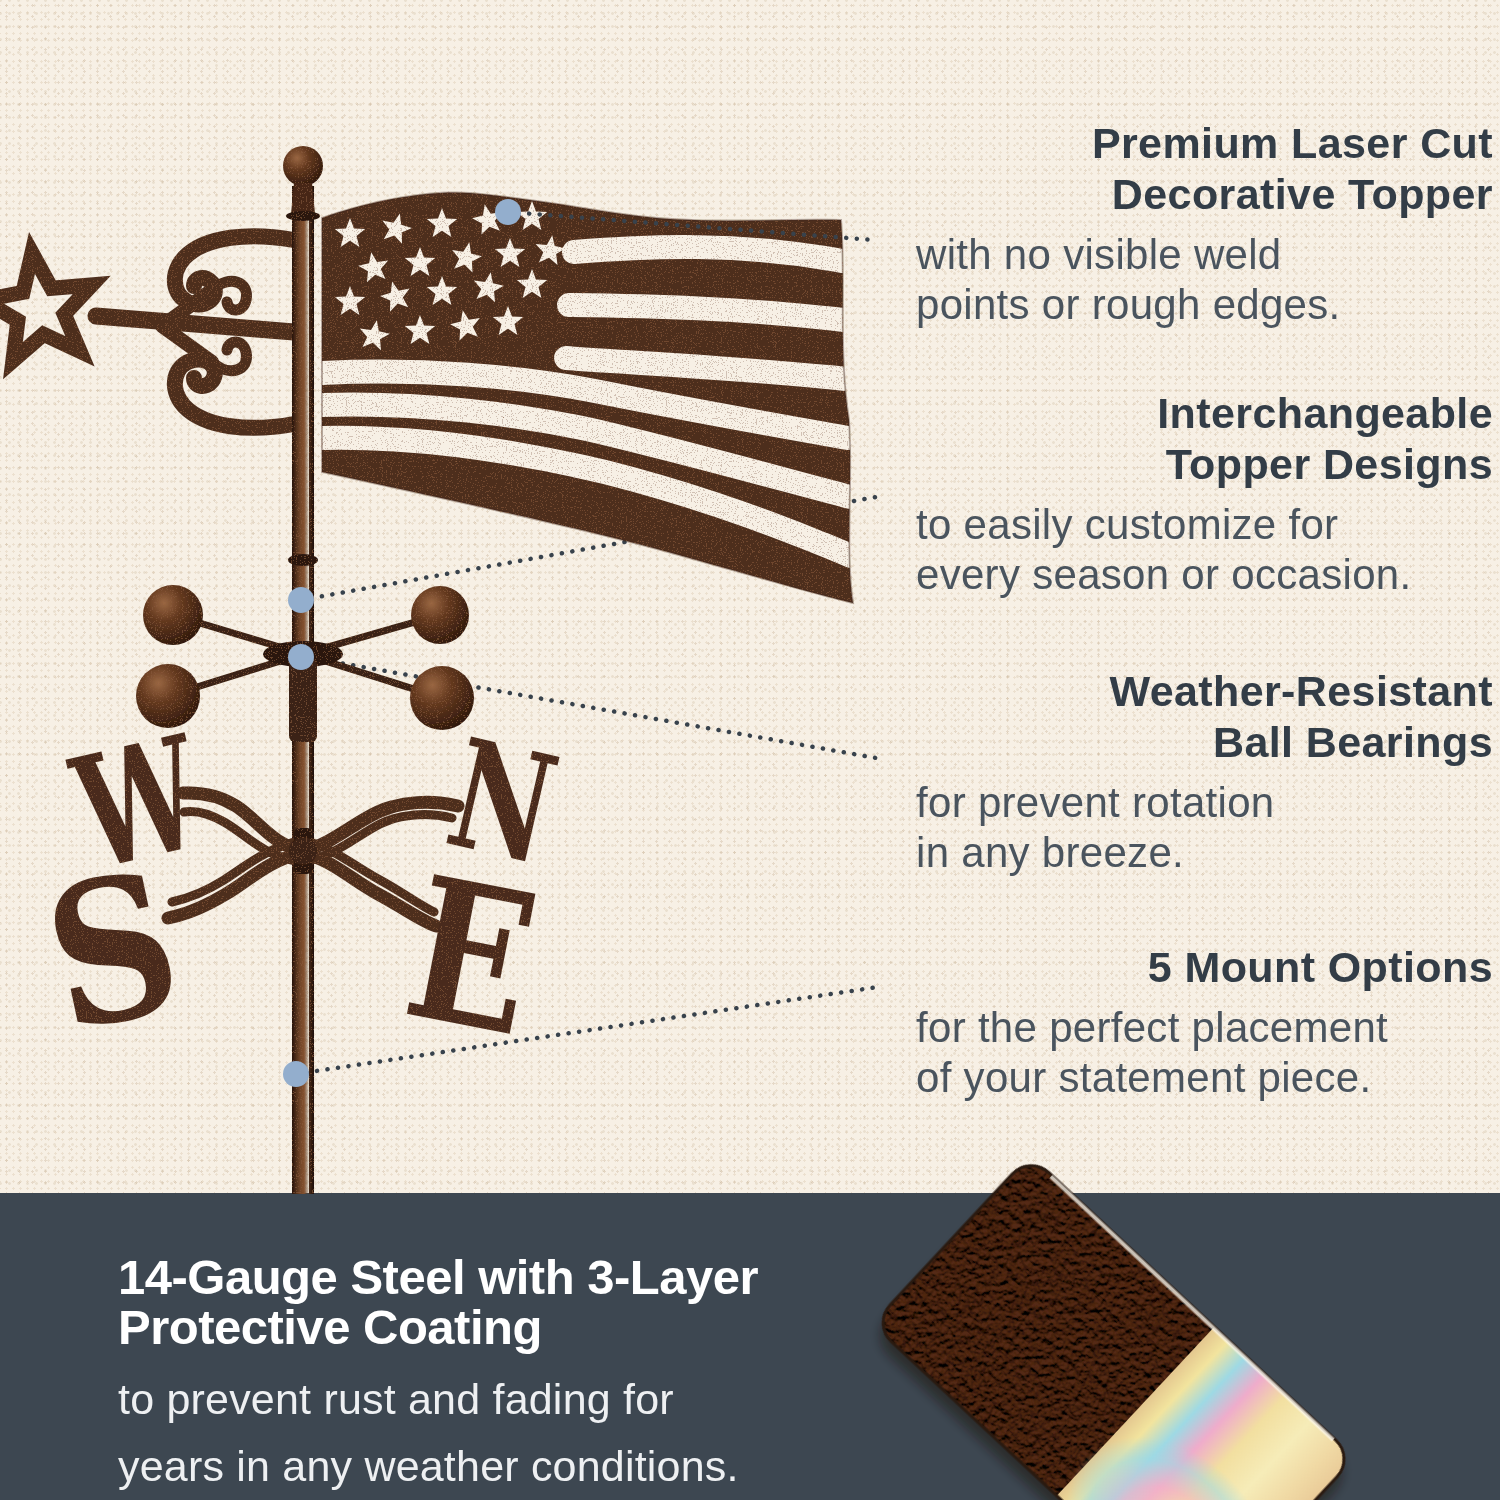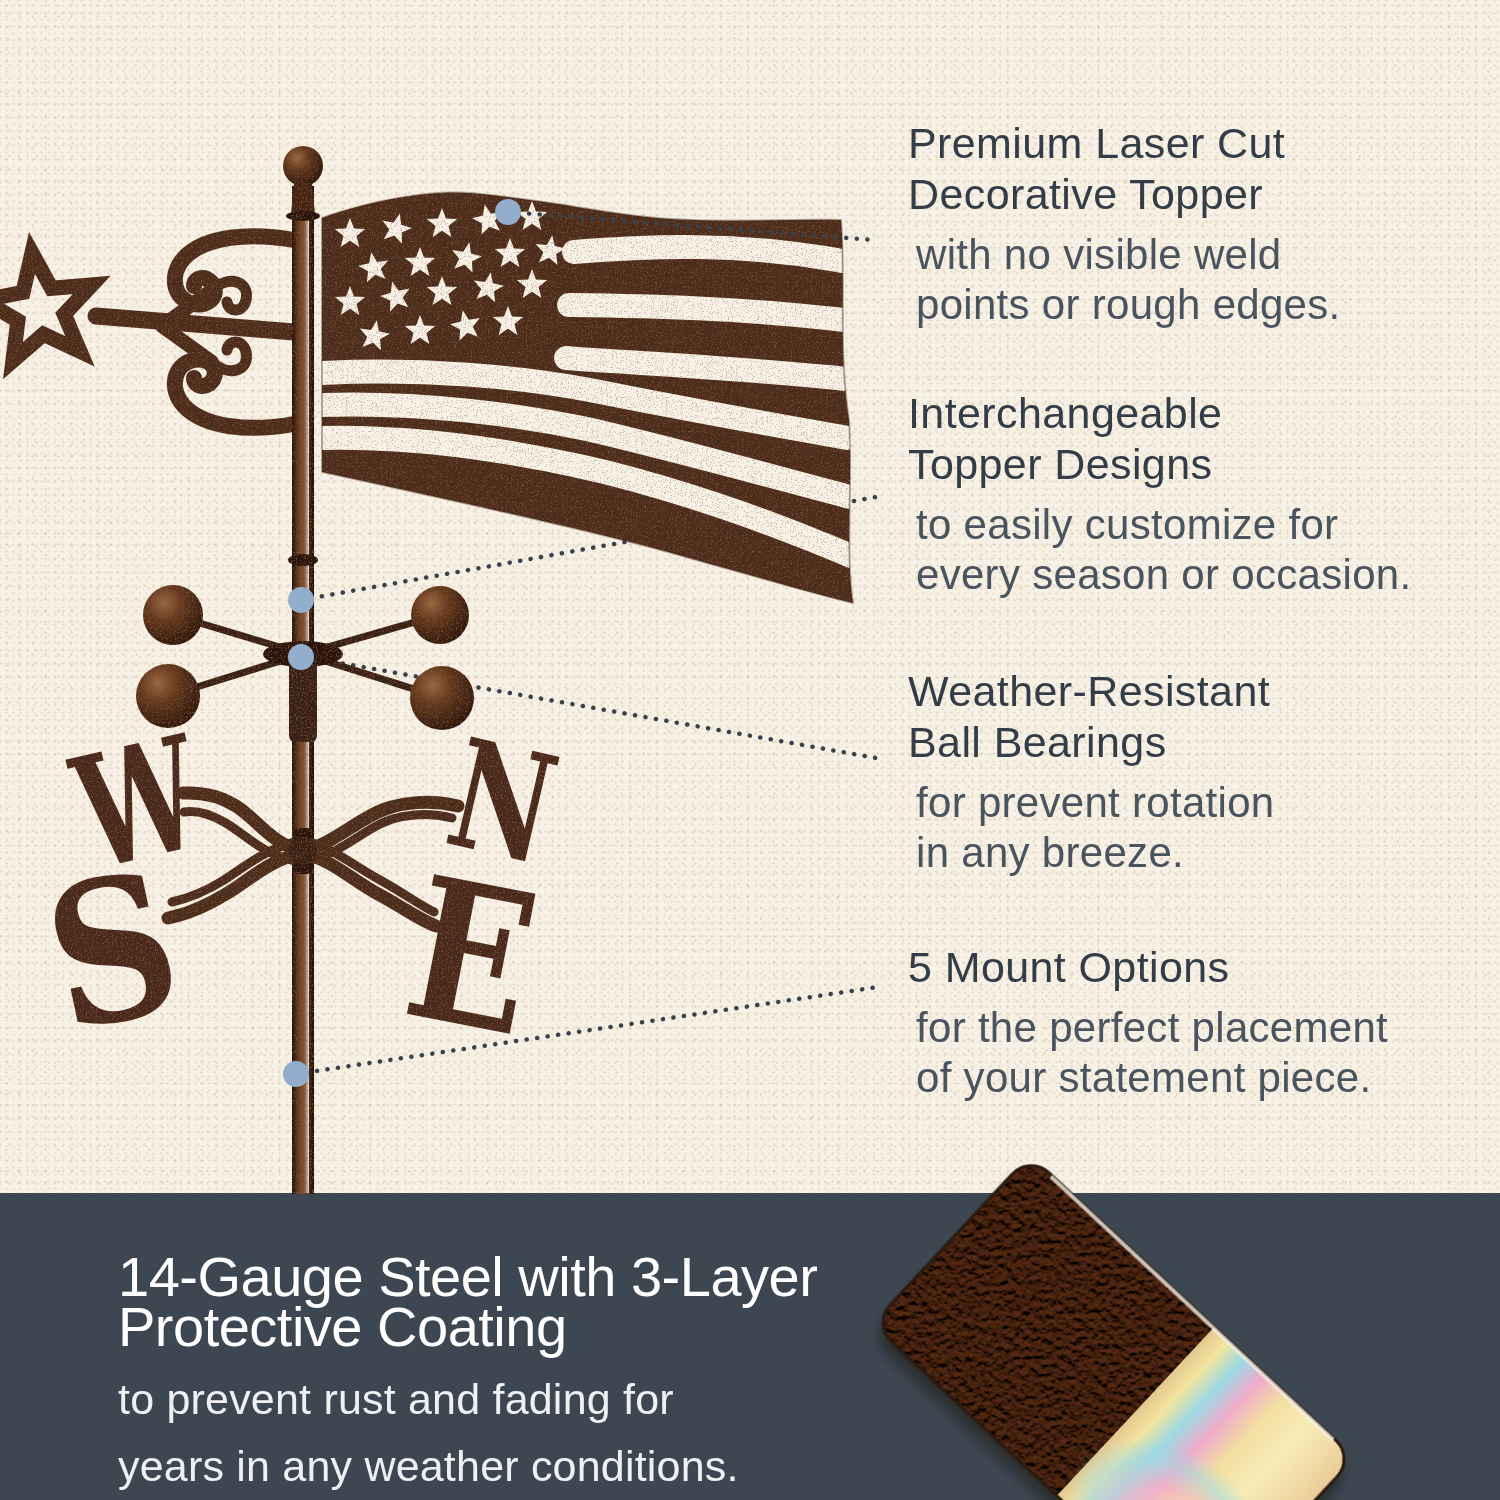--- a/index.html
+++ b/index.html
@@ -18,32 +18,32 @@
   }
   .band{
     position:absolute;left:0;top:1193px;width:1500px;height:307px;
     background:#3d4751;
   }
   .art{position:absolute;left:0;top:0;width:1500px;height:1500px;}
   .feature{position:absolute;left:908px;width:585px;}
   .f1{top:118px}.f2{top:388px}.f3{top:666px}.f4{top:942px}
   .fh{
     margin:0 0 10px 0;
-    font-size:43px;line-height:51px;font-weight:400;
-    color:#333d47;letter-spacing:0.4px;white-space:pre-line;
+    font-size:43px;line-height:51px;font-weight:700;
+    color:#333d47;letter-spacing:0.4px;white-space:pre-line;text-align:right;
   }
   .fb{
     margin:8px;
     font-size:42px;line-height:50px;font-weight:400;
     color:#4a545e;letter-spacing:0.3px;white-space:pre-line;
   }
   .footer{position:absolute;left:118px;top:1252px;width:760px;}
   .fth{
     margin:0;
-    font-size:56px;line-height:50px;font-weight:400;
+    font-size:49px;line-height:50px;font-weight:700;
     color:#ffffff;letter-spacing:-0.5px;white-space:pre-line;
   }
   .ftb{
     margin:14px 0 0 0;
     font-size:43px;line-height:67px;font-weight:400;
     color:#eef0f2;letter-spacing:0.2px;white-space:pre-line;
   }
 </style>
 </head>
 <body>

